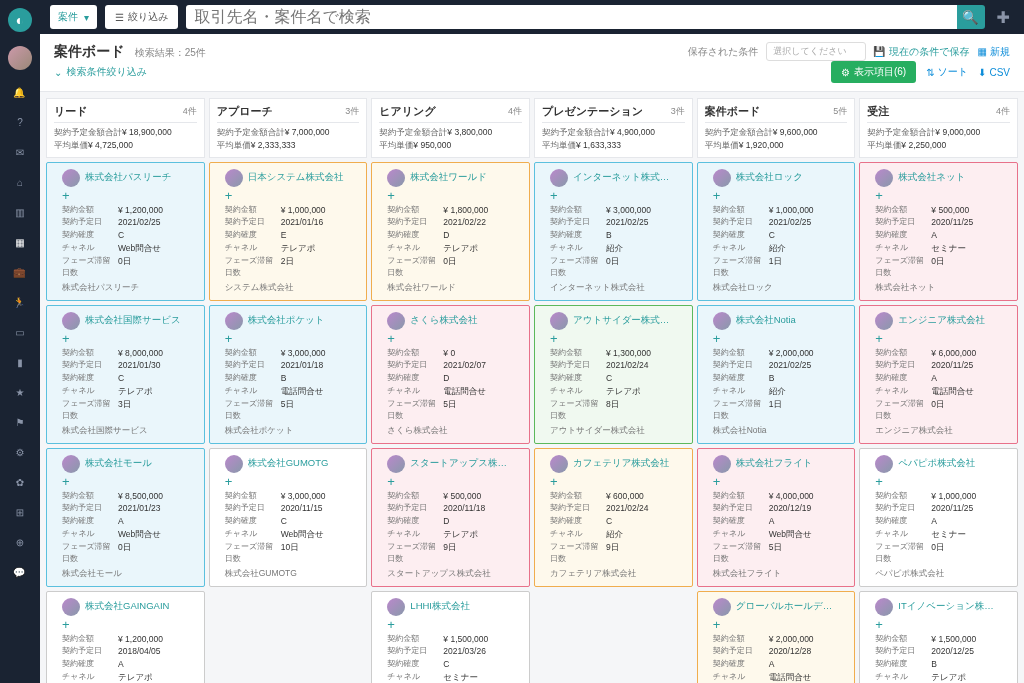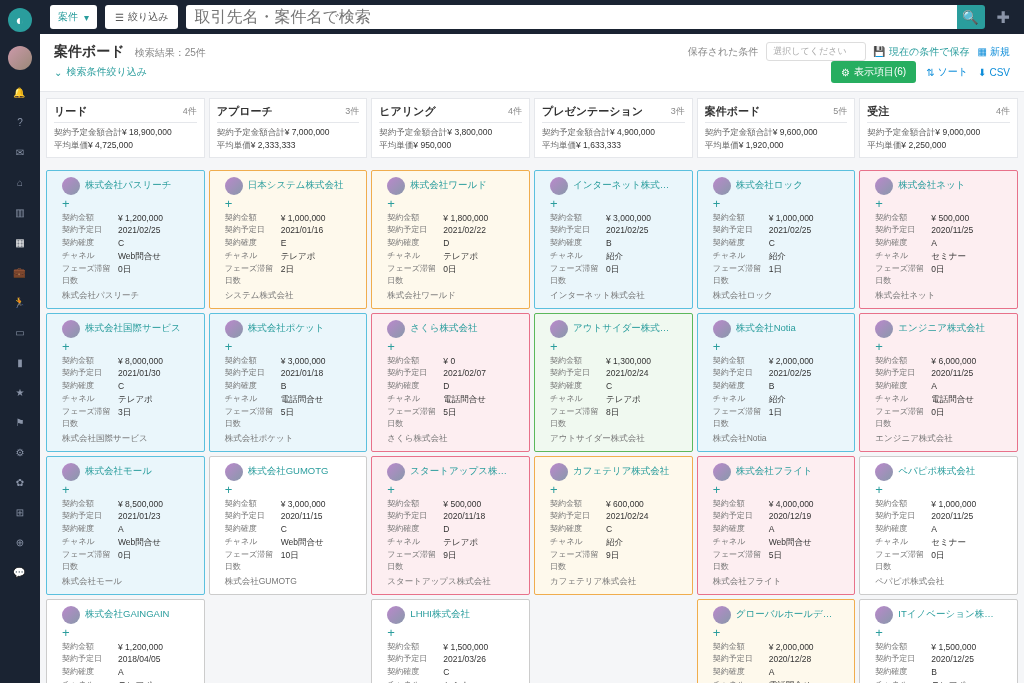--- a/index.html
+++ b/index.html
@@ -28,21 +28,21 @@
 .saved-select{border:1px solid #ddd;border-radius:3px;padding:2px 18px 2px 6px;color:#aaa;font-size:9px}
 .save-cond{color:#2a9d9d;cursor:pointer;display:flex;align-items:center;gap:3px}
 .new-btn{color:#0d8dd9;cursor:pointer;display:flex;align-items:center;gap:3px}
 .header-bottom{display:flex;justify-content:space-between;align-items:center}
 .expand-filter{color:#2a9d9d;font-size:10px;cursor:pointer;display:flex;align-items:center;gap:4px}
 .toolbar{display:flex;gap:10px;align-items:center;font-size:10px}
 .display-btn{background:#27ae60;color:#fff;padding:4px 10px;border-radius:3px;cursor:pointer;display:flex;align-items:center;gap:4px}
 .sort-btn,.csv-btn{color:#0d8dd9;cursor:pointer;display:flex;align-items:center;gap:3px}
 .board{flex:1;display:flex;overflow-x:auto;padding:6px;gap:4px;background:#f5f6f8}
 .col{flex:1;min-width:155px;display:flex;flex-direction:column}
-.col-head{background:#fff;border:1px solid #e5e7eb;padding:5px 7px;margin-bottom:12px}
+.col-head{background:#fff;border:1px solid #e5e7eb;padding:5px 7px;margin-bottom:4px}
 .col-title-row{display:flex;justify-content:space-between;align-items:center;border-bottom:1px solid #e5e7eb;padding-bottom:3px;margin-bottom:3px}
 .col-title{font-size:11px;font-weight:600}
 .col-count{font-size:9px;color:#888}
 .col-stat{display:flex;justify-content:flex-start;font-size:8.5px;color:#666;line-height:1.5}
 .col-stat .v{color:#333}
 .cards{display:flex;flex-direction:column;gap:4px}
 .card{background:#fff;border:1px solid;border-radius:2px;padding:6px 15px;font-size:8.5px}
 .card.c-blue{border-color:#5bc0de;background:#eaf6fb}
 .card.c-yellow{border-color:#f0ad4e;background:#fef9ec}
 .card.c-red{border-color:#e8718a;background:#fdeef1}

